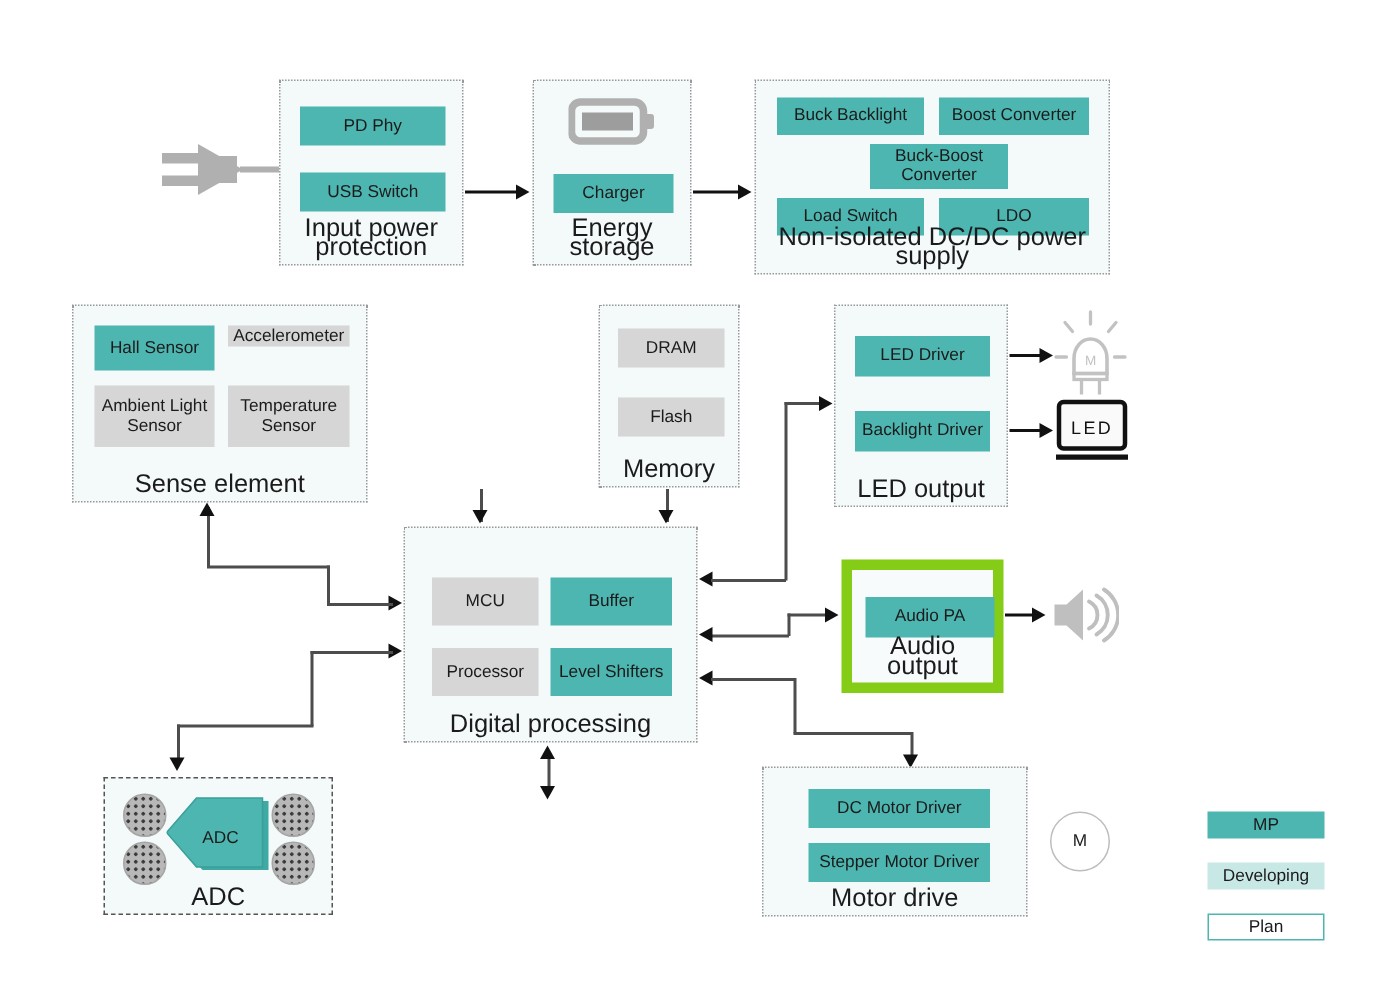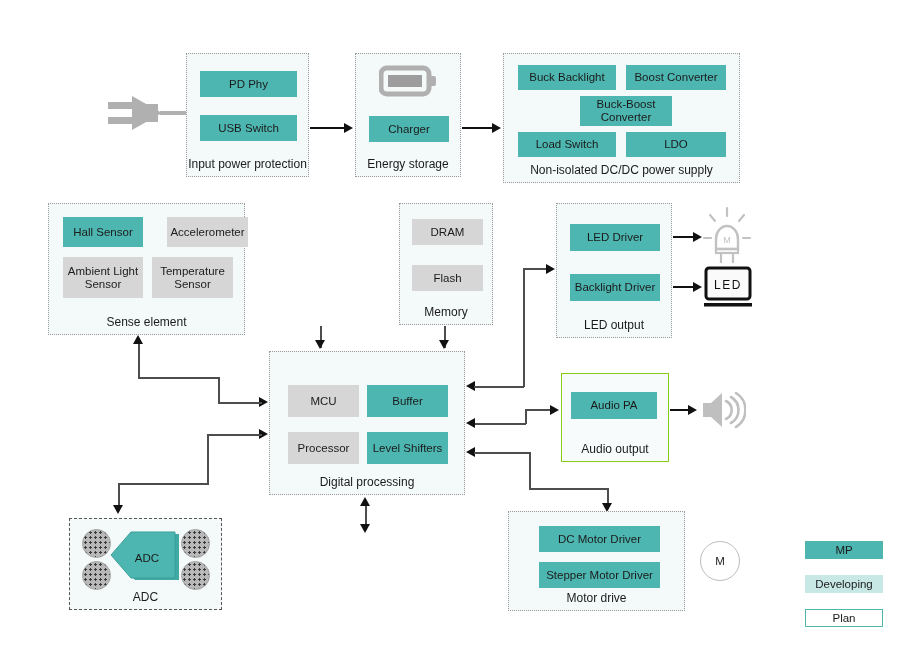--- a/index.html
+++ b/index.html
@@ -4,23 +4,23 @@
 <style>
   html,body{margin:0;padding:0;background:#ffffff;}
   body{width:921px;height:660px;position:relative;overflow:hidden;
        font-family:"Liberation Sans","DejaVu Sans",sans-serif;color:#1b1b1b;}
   #stage{position:absolute;left:0;top:0;width:921px;height:660px;}
 
   
   .group{position:absolute;background:#F4F9F9;border:1px dotted #9a9a9a;
          box-sizing:border-box;}
   .group.dashed{border:1px dashed #555;background:#F4F9F9;}
-  .group.red{border:1px solid #84cc16;background:#F7FBFB;}
+  .group.red{border:7px solid #84cc16;background:#F7FBFB;}
   .group-label{position:absolute;left:0;right:0;bottom:5px;text-align:center;
-               font-size:12px;color:#1b1b1b;line-height:13px;}
+               font-size:17px;color:#1b1b1b;line-height:13px;}
 
   
   .blk{position:absolute;box-sizing:border-box;display:flex;align-items:center;
        justify-content:center;text-align:center;font-size:11.5px;line-height:13px;
        color:#1b1b1b;padding:1px 2px;}
   .blk.teal{background:#4DB6B0;}
   .blk.gray{background:#D6D6D6;}
   .blk.lteal{background:#C8E8E6;}
   .blk.plan{background:#ffffff;border:1px solid #4DB6B0;}
 
@@ -91,21 +91,21 @@
     <div class="blk teal" style="left:14px;top:11px;width:98px;height:25px;">Buck Backlight</div>
     <div class="blk teal" style="left:122px;top:11px;width:100px;height:25px;">Boost Converter</div>
     <div class="blk teal" style="left:76px;top:42px;width:92px;height:30px;">Buck-Boost Converter</div>
     <div class="blk teal" style="left:14px;top:78px;width:98px;height:25px;">Load Switch</div>
     <div class="blk teal" style="left:122px;top:78px;width:100px;height:25px;">LDO</div>
     <div class="group-label">Non-isolated DC/DC power supply</div>
   </div>
 
   <div class="group" style="left:48px;top:203px;width:197px;height:132px;">
     <div class="blk teal" style="left:14px;top:13px;width:80px;height:30px;">Hall Sensor</div>
-    <div class="blk gray" style="left:103px;top:13px;width:81px;height:30px;margin-left:15px;">Accelerometer</div>
+    <div class="blk gray" style="left:103px;top:13px;width:81px;height:14px;">Accelerometer</div>
     <div class="blk gray" style="left:103px;top:53px;width:81px;height:41px;">Temperature Sensor</div>
     <div class="blk gray" style="left:14px;top:53px;width:80px;height:41px;">Ambient Light Sensor</div>
     <div class="group-label">Sense element</div>
   </div>
 
 
   <div class="group" style="left:399px;top:203px;width:94px;height:122px;">
     <div class="blk gray" style="left:12px;top:15px;width:71px;height:26px;">DRAM</div>
     <div class="blk gray" style="left:12px;top:61px;width:71px;height:26px;">Flash</div>
     <div class="group-label">Memory</div>

